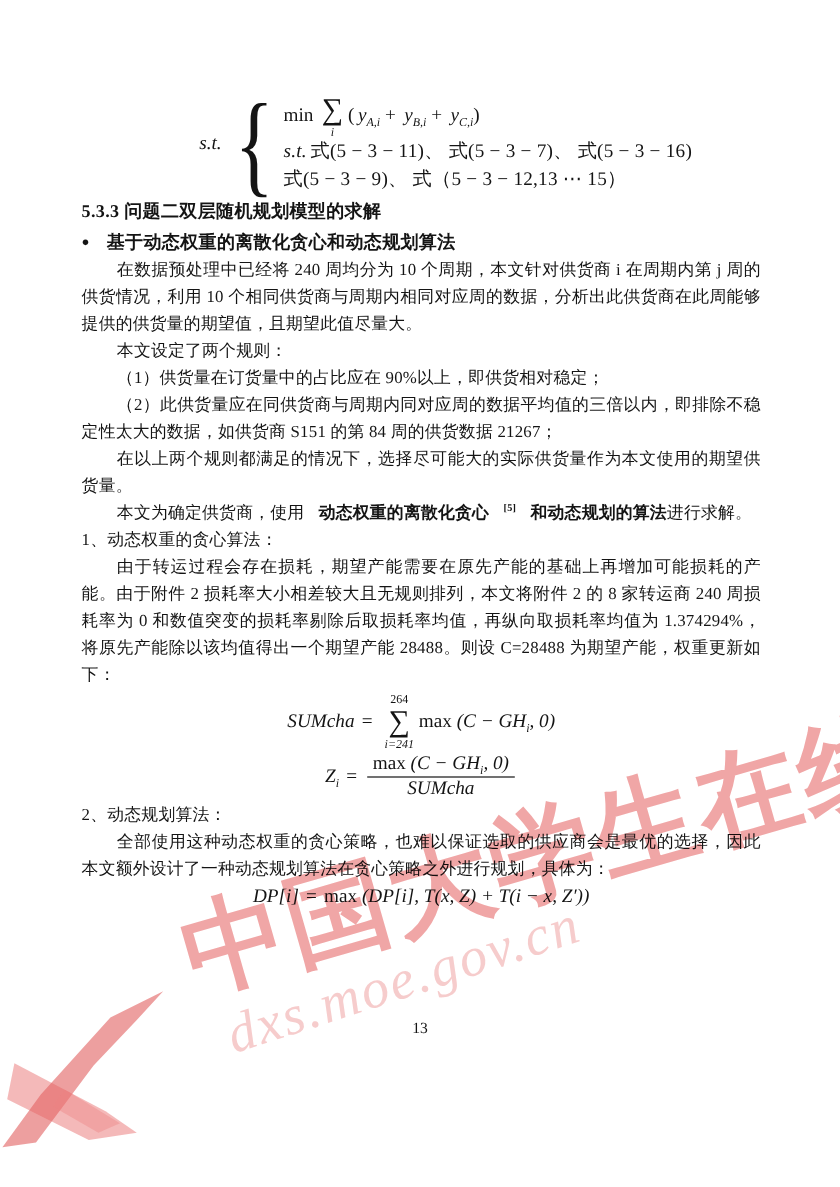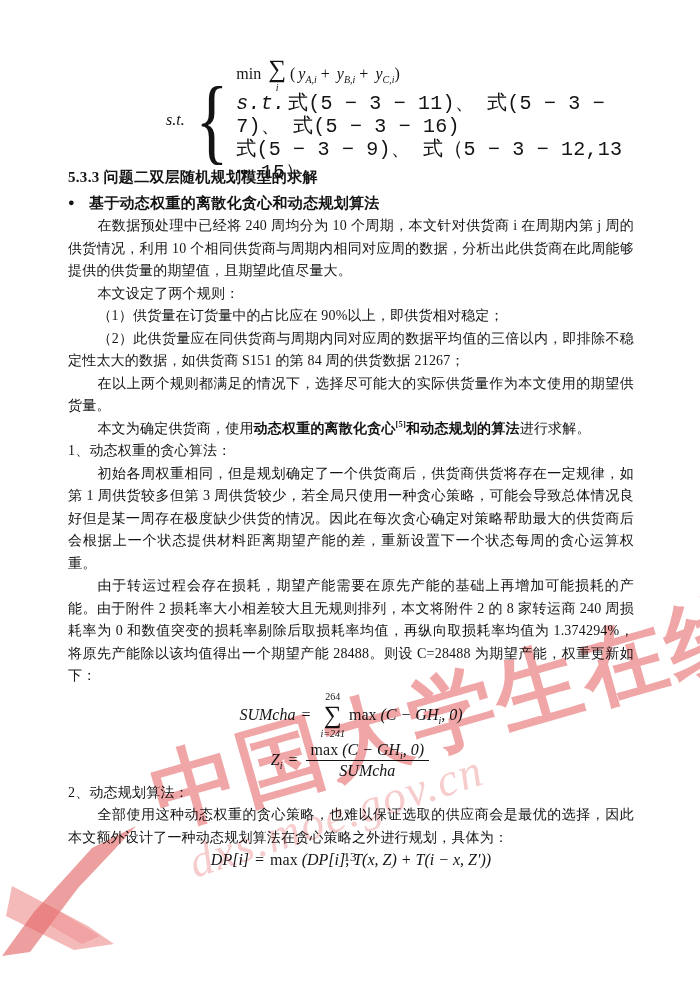--- a/index.html
+++ b/index.html
@@ -11,21 +11,21 @@
   }
   .page{position:relative;width:700px;height:989px;overflow:hidden;background:#fff;}
   .content{position:absolute;left:68px;top:78px;width:566px;}
 
   
   .para{
     margin:0;font-size:14px;line-height:22.5px;letter-spacing:.2px;
     text-align:justify;
   }
   .indent{text-indent:2.1em;}
-  .b{font-weight:bold;}
+  .b{font-weight:bold;margin-left:12px;}
   sup.cite{font-size:8.5px;vertical-align:super;line-height:0;}
 
   
   .h-sec{margin:5px 0 0 0;font-size:15px;font-weight:bold;line-height:20px;letter-spacing:.3px;}
   .h-bullet{margin:6px 0 2px 0;font-size:15px;font-weight:bold;line-height:20px;display:flex;align-items:center;letter-spacing:.3px;}
   .h-bullet .dot{font-size:11px;margin-right:14px;transform:translateY(-1px);}
 
   
   .math{font-style:italic;}
   .op{font-style:normal;}
@@ -40,21 +40,21 @@
   
   .f1{display:flex;align-items:center;margin-left:98px;height:84px;}
   .f1-st{font-size:16px;margin-right:4px;}
   .f1-brace{
     font-size:95px;font-weight:400;line-height:80px;
     transform:scaleX(.72);font-style:normal;color:#141414;
   }
   .f1-lines{margin-left:2px;}
   .f1-l1{display:flex;align-items:center;font-size:16px;height:36px;}
   .f1-l1 .op{margin-right:3px;}
-  .f1-l2,.f1-l3{font-size:20px;line-height:23px;font-style:normal;letter-spacing:.2px;font-family:Liberation Mono, monospace;}
+  .f1-l2,.f1-l3{font-size:16px;line-height:23px;font-style:normal;letter-spacing:.2px;}
   .f1-l2 .st2{font-style:italic;margin-right:3px;}
 
   
   .dformula{display:flex;justify-content:center;align-items:center;font-size:16px;margin:2px 0;}
   .dformula.sumf{margin-top:3px;}
   .eq{margin:0 6px;font-style:normal;}
   .maxop{font-style:normal;margin-right:4px;}
 
   
   .footer{position:absolute;left:0;top:849px;width:100%;text-align:center;font-size:13px;font-style:normal;}
@@ -110,21 +110,20 @@
 
     <p class="para indent">在数据预处理中已经将 240 周均分为 10 个周期，本文针对供货商 i 在周期内第 j 周的供货情况，利用 10 个相同供货商与周期内相同对应周的数据，分析出此供货商在此周能够提供的供货量的期望值，且期望此值尽量大。</p>
     <p class="para indent">本文设定了两个规则：</p>
     <p class="para indent">（1）供货量在订货量中的占比应在 90%以上，即供货相对稳定；</p>
     <p class="para indent">（2）此供货量应在同供货商与周期内同对应周的数据平均值的三倍以内，即排除不稳定性太大的数据，如供货商 S151 的第 84 周的供货数据 21267；</p>
     <p class="para indent">在以上两个规则都满足的情况下，选择尽可能大的实际供货量作为本文使用的期望供货量。</p>
 
     <p class="para indent"><span>本文为确定供货商，使用</span><span class="b">动态权重的离散化贪心</span><sup class="cite b">[5]</sup><span class="b">和动态规划的算法</span><span>进行求解。</span></p>
 
     <p class="para">1、动态权重的贪心算法：</p>
-    <p class="para indent">初始各周权重相同，但是规划确定了一个供货商后，供货商供货将存在一定规律，如第 1 周供货较多但第 3 周供货较少，若全局只使用一种贪心策略，可能会导致总体情况良好但是某一周存在极度缺少供货的情况。因此在每次贪心确定对策略帮助最大的供货商后会根据上一个状态提供材料距离期望产能的差，重新设置下一个状态每周的贪心运算权重。</p>
     <p class="para indent">由于转运过程会存在损耗，期望产能需要在原先产能的基础上再增加可能损耗的产能。由于附件 2 损耗率大小相差较大且无规则排列，本文将附件 2 的 8 家转运商 240 周损耗率为 0 和数值突变的损耗率剔除后取损耗率均值，再纵向取损耗率均值为 1.374294%，将原先产能除以该均值得出一个期望产能 28488。则设 C=28488 为期望产能，权重更新如下：</p>
 
     <div class="dformula sumf math">
       <span>SUMcha</span>
       <span class="eq">=</span>
       <span class="sumstack">
         <span class="lim" style="font-style:normal">264</span>
         <span class="sym">∑</span>
         <span class="lim">i=241</span>
       </span>

